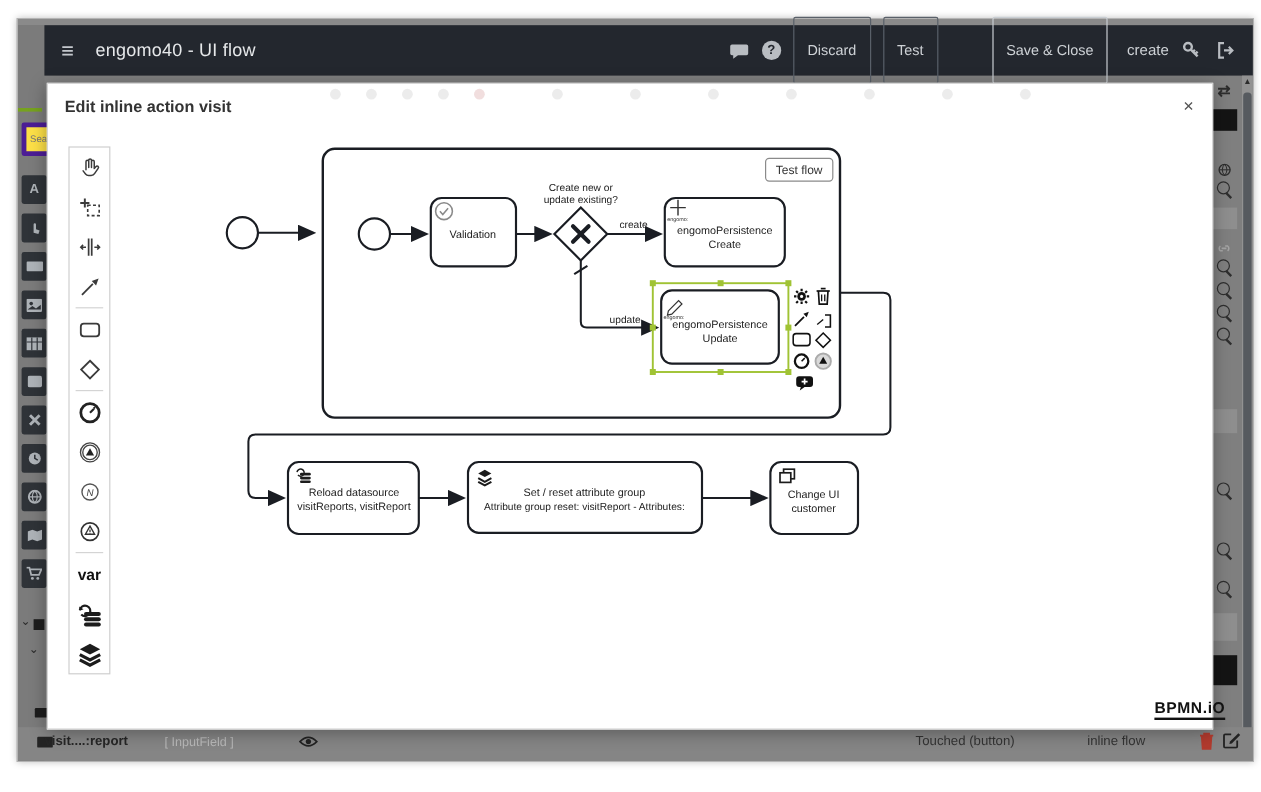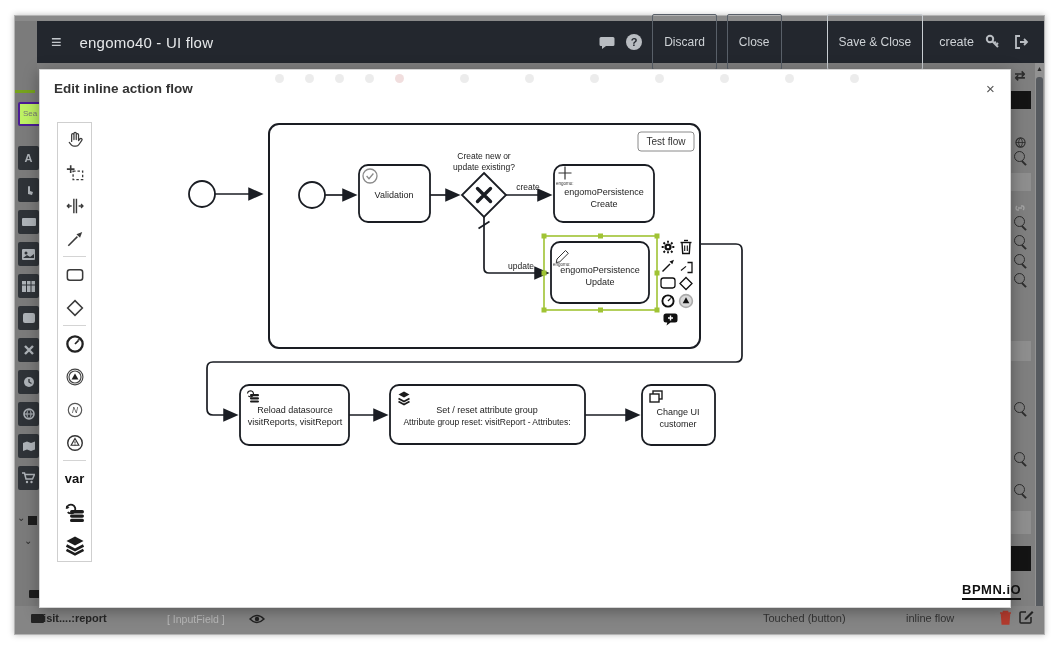--- a/index.html
+++ b/index.html
@@ -13,26 +13,26 @@
   .menu-glyph{font-size:18px;color:#c3c7cc;margin-left:14px;cursor:pointer;}
   .app-title{font-size:15px;color:#e6e8ea;margin-left:18px;letter-spacing:.2px;}
   .topbar-right{margin-left:auto;display:flex;align-items:center;gap:10px;margin-right:14px;}
   .tb-icon{width:18px;height:18px;display:inline-block;}
   .help-circle{width:16px;height:16px;border-radius:50%;background:#b9bdc2;color:#23272e;font-size:11px;font-weight:bold;display:flex;align-items:center;justify-content:center;}
   .btn-dark{background:transparent;border:1px solid #596069;color:#ced2d6;font-size:12px;padding:20px 11px;border-radius:2px;font-family:"Liberation Sans",sans-serif;cursor:pointer;}
   .btn-dark.primary{border-color:#c8cdd2;margin-left:35px;}
   .user-label{font-size:12.5px;color:#ced2d6;margin-left:6px;}
   
   .dim-square{left:3px;width:21px;height:24px;background:#2f3338;border-radius:2px;color:#aeb3b8;display:flex;align-items:center;justify-content:center;font-size:11px;font-weight:bold;}
-  .searchbox{left:3px;top:86px;width:21px;height:20px;background:#bef264;border:2px solid #4c1d95;border-radius:2px;font-size:8px;color:#777;line-height:20px;padding-left:3px;overflow:hidden;}
+  .searchbox{left:3px;top:86px;width:21px;height:20px;background:#fde047;border:4px solid #4c1d95;border-radius:2px;font-size:8px;color:#777;line-height:20px;padding-left:3px;overflow:hidden;}
   .greenline{left:0;top:74px;width:20px;height:3px;background:#76a21e;}
   .chev{color:#2c2c2c;font-size:10px;}
   .bottomband{left:0;top:590px;width:100%;height:28px;background:#858585;}
   .bb-text{font-size:11px;color:#333;}
-  .bb-type{font-size:10.5px;color:#b9b9b9;margin-left:30px;}
+  .bb-type{font-size:10.5px;color:#b9b9b9;}
   .ritem{left:994px;width:22px;text-align:center;color:#2d2d2d;}
   .rblock{left:994px;width:22px;background:#8e8e8e;}
   .rblack{left:995px;width:21px;background:#141414;}
   .mag{width:9px;height:9px;border:1.6px solid #2e2e2e;border-radius:50%;}
   .mag::after{content:"";position:absolute;width:6px;height:1.8px;background:#2e2e2e;transform:rotate(45deg);left:6px;top:10px;}
   .scrolltrack{left:1020px;top:47px;width:9px;height:571px;background:#929292;}
   .scrollthumb{left:1px;top:14px;width:7px;height:540px;background:#565a5f;border-radius:3px;}
   .scrollarrow{left:0;width:9px;font-size:7px;color:#2c2c2c;text-align:center;}
   
   .modal{left:24px;top:53px;width:970px;height:537px;background:#ffffff;box-shadow:0 3px 14px rgba(0,0,0,.35);border:1px solid #d6d6d6;}
@@ -61,21 +61,21 @@
       <span class="menu-glyph">≡</span>
       <span class="app-title">engomo40 - UI flow</span>
       <span class="topbar-right">
         <span class="tb-icon">
           <svg width="18" height="18" viewBox="0 0 18 18">
               <path d="M3 4 h12 a1.5 1.5 0 0 1 1.5 1.5 v6 a1.5 1.5 0 0 1 -1.5 1.5 h-7 l-4 3 v-3 h-1 a1.5 1.5 0 0 1 -1.5 -1.5 v-6 A1.5 1.5 0 0 1 3 4 z" fill="#b9bdc2"></path>
             </svg>
         </span>
         <span class="help-circle">?</span>
         <button class="btn-dark">Discard</button>
-        <button class="btn-dark">Close</button>
+        <button class="btn-dark">Test</button>
         <button class="btn-dark primary">Save &amp; Close</button>
         <span class="user-label">create</span>
         <span class="tb-icon">
           <svg width="17" height="17" viewBox="0 0 17 17">
               <circle cx="6" cy="6" r="3.2" fill="none" stroke="#b9bdc2" stroke-width="2"></circle>
               <path d="M8.4 8.4 L14 14 M12 12 l2-2 M10.2 10.2 l1.6-1.6" stroke="#b9bdc2" stroke-width="2" fill="none"></path>
             </svg>
         </span>
         <span class="tb-icon">
           <svg width="18" height="18" viewBox="0 0 18 18">
@@ -201,21 +201,21 @@
       </span>
       <span class="abs" style="left:1004px;top:3px">
         <svg width="15" height="15" viewBox="0 0 15 15">
             <path d="M12 8 v5 a1 1 0 0 1 -1 1 H2 a1 1 0 0 1 -1 -1 V4 a1 1 0 0 1 1 -1 h5" fill="none" stroke="#222" stroke-width="1.5"></path>
             <path d="M6 9 l7-7 1.5 1.5 -7 7 -2 .5 z" fill="#222"></path>
           </svg>
       </span>
     </div>
 
     <div class="abs modal">
-      <span class="abs modal-title">Edit inline action flow</span>
+      <span class="abs modal-title">Edit inline action visit</span>
       <span class="abs modal-close">×</span>
 
       <span class="abs dot" style="left:235px"></span>
       <span class="abs dot" style="left:265px"></span>
       <span class="abs dot" style="left:295px"></span>
       <span class="abs dot" style="left:325px"></span>
       <span class="abs dot red" style="left:355px"></span>
       <span class="abs dot" style="left:420px"></span>
       <span class="abs dot" style="left:485px"></span>
       <span class="abs dot" style="left:550px"></span>

